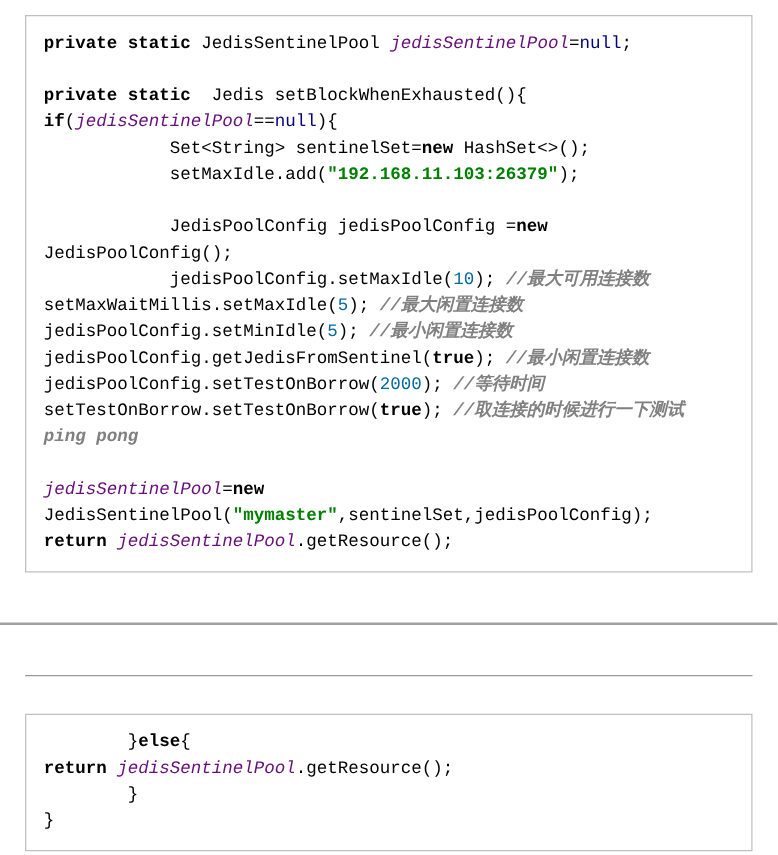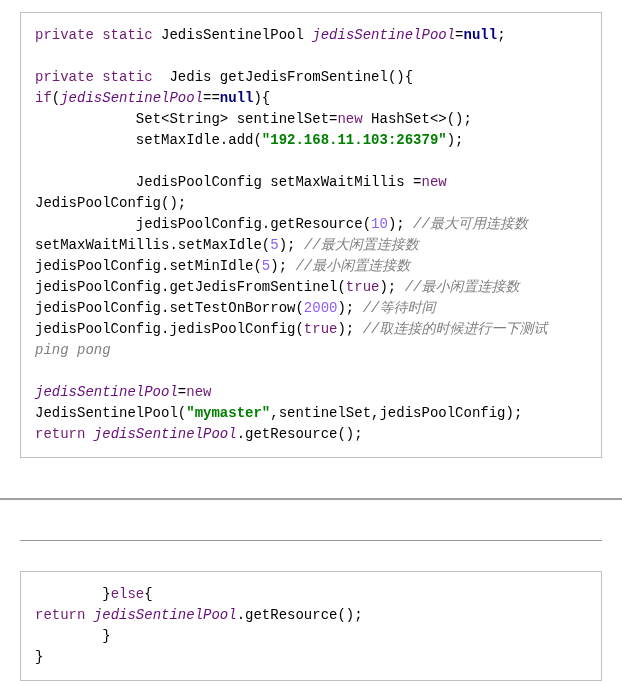--- a/index.html
+++ b/index.html
@@ -10,56 +10,56 @@
       font-size: 14px;
       line-height: 1.5;
       width: 622px;
     }
     .code-box {
       border: 1px solid #c0c0c0;
       margin: 12px 20px;
       padding: 12px 14px;
       background: #ffffff;
     }
-    .kw-blue { color: #701a75; font-weight: normal; }
+    .kw-blue { color: #000000; font-weight: bold; }
     .ident-purple { color: #660e7a; font-style: italic; }
-    .null-bold { color: #000080; font-weight: bold; }
+    .null-bold { color: #000080; font-weight: normal; }
     .string-green { color: #008000; font-weight: bold; }
-    .num-blue { color: #8b5cf6; margin-top: 23px; }
-    .comment-grey { color: #808080; font-style: italic; }
+    .num-blue { color: #0369a1; margin-top: 23px; }
+    .comment-grey { color: #808080; font-style: italic; font-weight: bold; }
     .hr-heavy {
       border: none;
       border-top: 2px solid #a0a0a0;
       margin: 40px 0 0 0;
     }
     .hr-light {
       border: none;
       border-top: 1px solid #999999;
       margin: 40px 20px 30px 20px;
     }
     pre { margin: 0; white-space: pre-wrap; font-family: inherit; font-size: inherit; }
   </style>
 </head>
 <body>
 
 <div class="code-box">
 <pre><span class="kw-blue">private</span> <span class="kw-blue">static</span> <span>JedisSentinelPool </span><span class="ident-purple">jedisSentinelPool</span><span>=</span><span class="null-bold">null</span><span>;</span>
 
-<span class="kw-blue">private</span> <span class="kw-blue">static</span><span>  Jedis getJedisFromSentinel(){</span>
+<span class="kw-blue">private</span> <span class="kw-blue">static</span><span>  Jedis setBlockWhenExhausted(){</span>
 <span class="kw-blue">if</span><span>(</span><span class="ident-purple">jedisSentinelPool</span><span>==</span><span class="null-bold">null</span><span>){</span>
 <span>            Set&lt;String&gt; sentinelSet=</span><span class="kw-blue">new</span><span> HashSet&lt;&gt;();</span>
 <span>            setMaxIdle.add(</span><span class="string-green">"192.168.11.103:26379"</span><span>);</span>
 
-<span>            JedisPoolConfig setMaxWaitMillis =</span><span class="kw-blue">new</span><span> JedisPoolConfig();</span>
-<span>            jedisPoolConfig.getResource(</span><span class="num-blue">10</span><span>); </span><span class="comment-grey">//最大可用连接数</span>
+<span>            JedisPoolConfig jedisPoolConfig =</span><span class="kw-blue">new</span><span> JedisPoolConfig();</span>
+<span>            jedisPoolConfig.setMaxIdle(</span><span class="num-blue">10</span><span>); </span><span class="comment-grey">//最大可用连接数</span>
 <span>setMaxWaitMillis.setMaxIdle(</span><span class="num-blue">5</span><span>); </span><span class="comment-grey">//最大闲置连接数</span>
 <span>jedisPoolConfig.setMinIdle(</span><span class="num-blue">5</span><span>); </span><span class="comment-grey">//最小闲置连接数</span>
 <span>jedisPoolConfig.getJedisFromSentinel(</span><span class="kw-blue">true</span><span>); </span><span class="comment-grey">//最小闲置连接数</span>
 <span>jedisPoolConfig.setTestOnBorrow(</span><span class="num-blue">2000</span><span>); </span><span class="comment-grey">//等待时间</span>
-<span>jedisPoolConfig.jedisPoolConfig(</span><span class="kw-blue">true</span><span>); </span><span class="comment-grey">//取连接的时候进行一下测试 ping pong</span>
+<span>setTestOnBorrow.setTestOnBorrow(</span><span class="kw-blue">true</span><span>); </span><span class="comment-grey">//取连接的时候进行一下测试 ping pong</span>
 
 <span class="ident-purple">jedisSentinelPool</span><span>=</span><span class="kw-blue">new</span>
 <span>JedisSentinelPool(</span><span class="string-green">"mymaster"</span><span>,sentinelSet,jedisPoolConfig);</span>
 <span class="kw-blue">return</span><span> </span><span class="ident-purple">jedisSentinelPool</span><span>.getResource();</span>
 </pre>
 </div>
 
 <hr class="hr-heavy">
 <hr class="hr-light">
 

